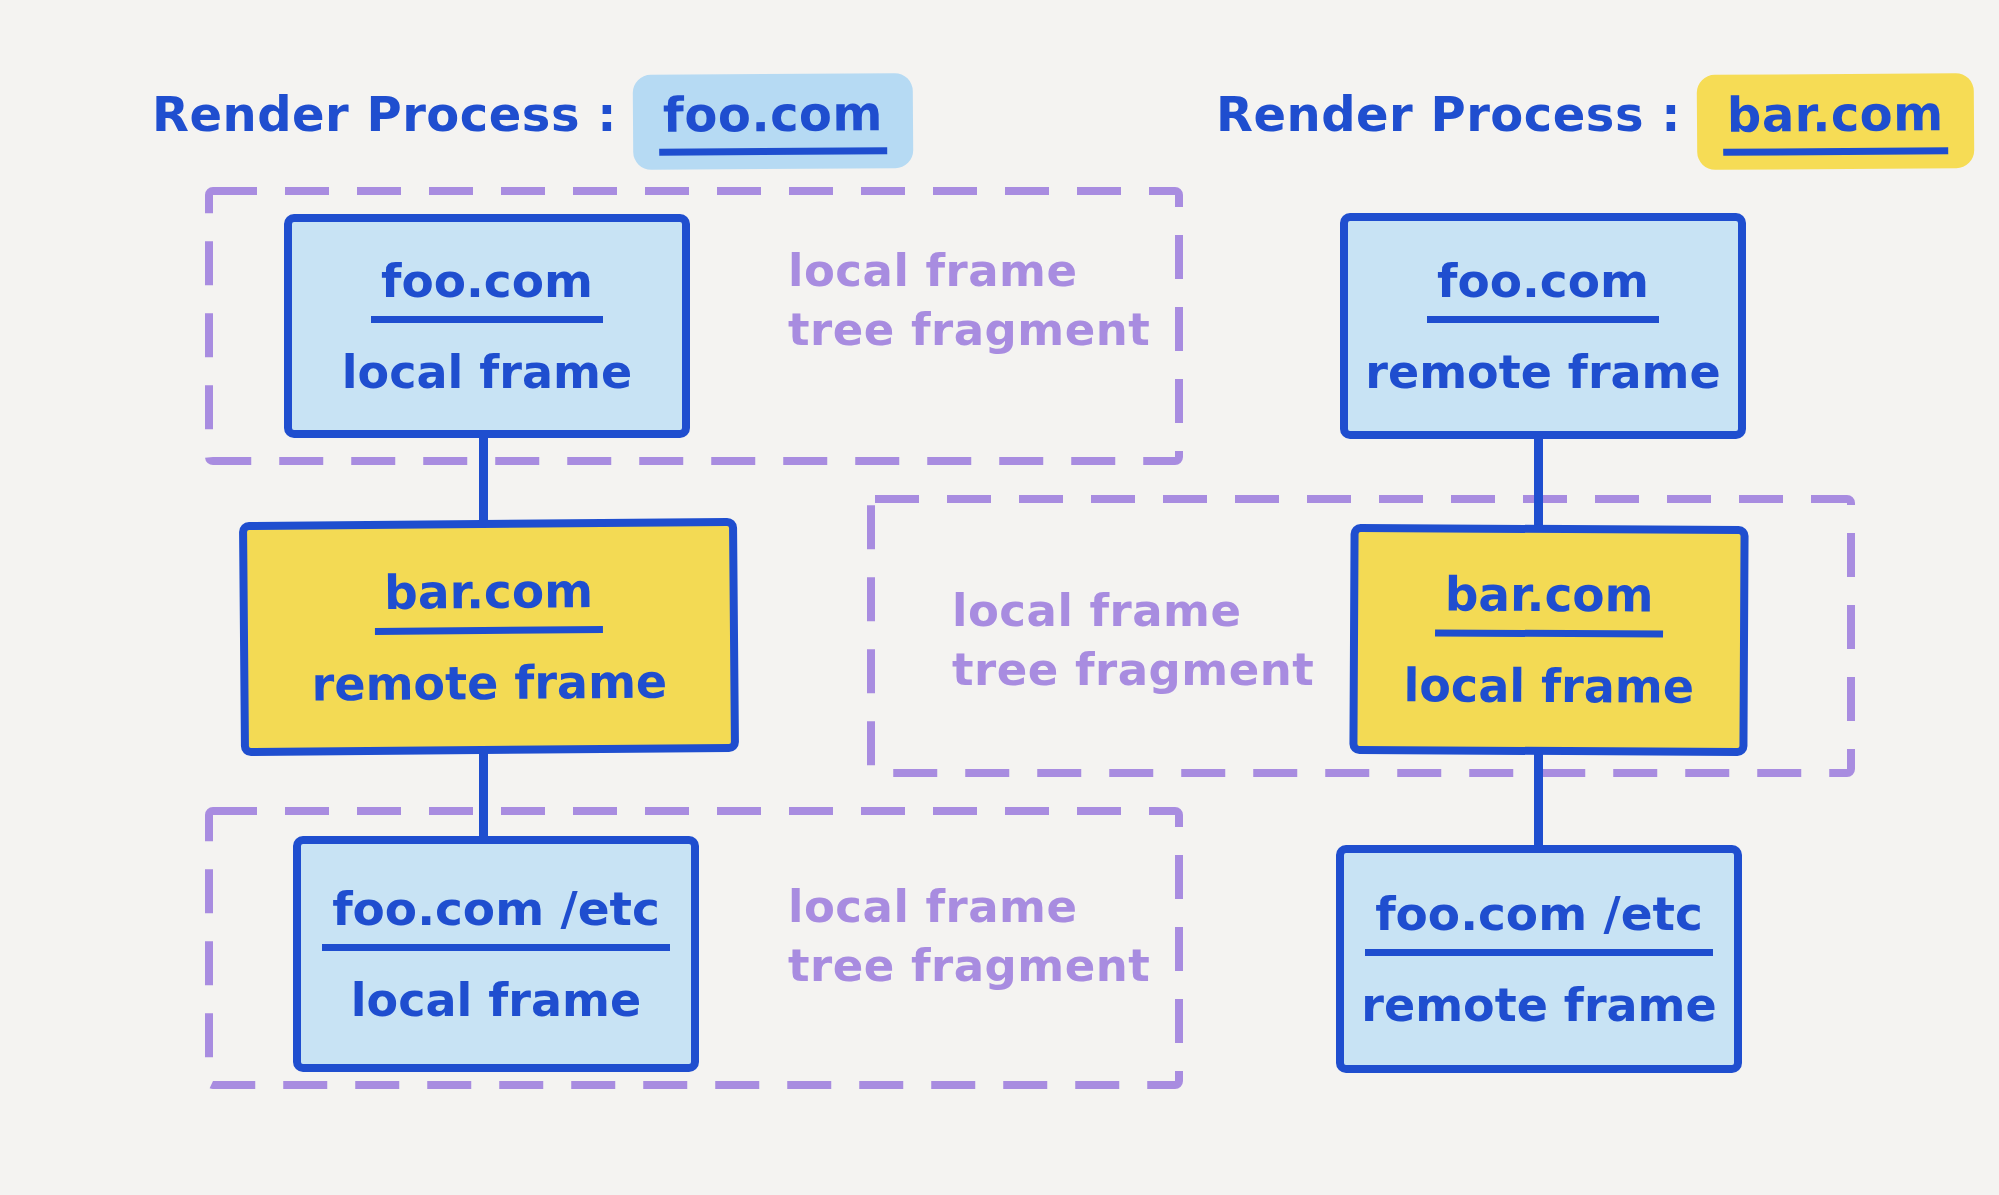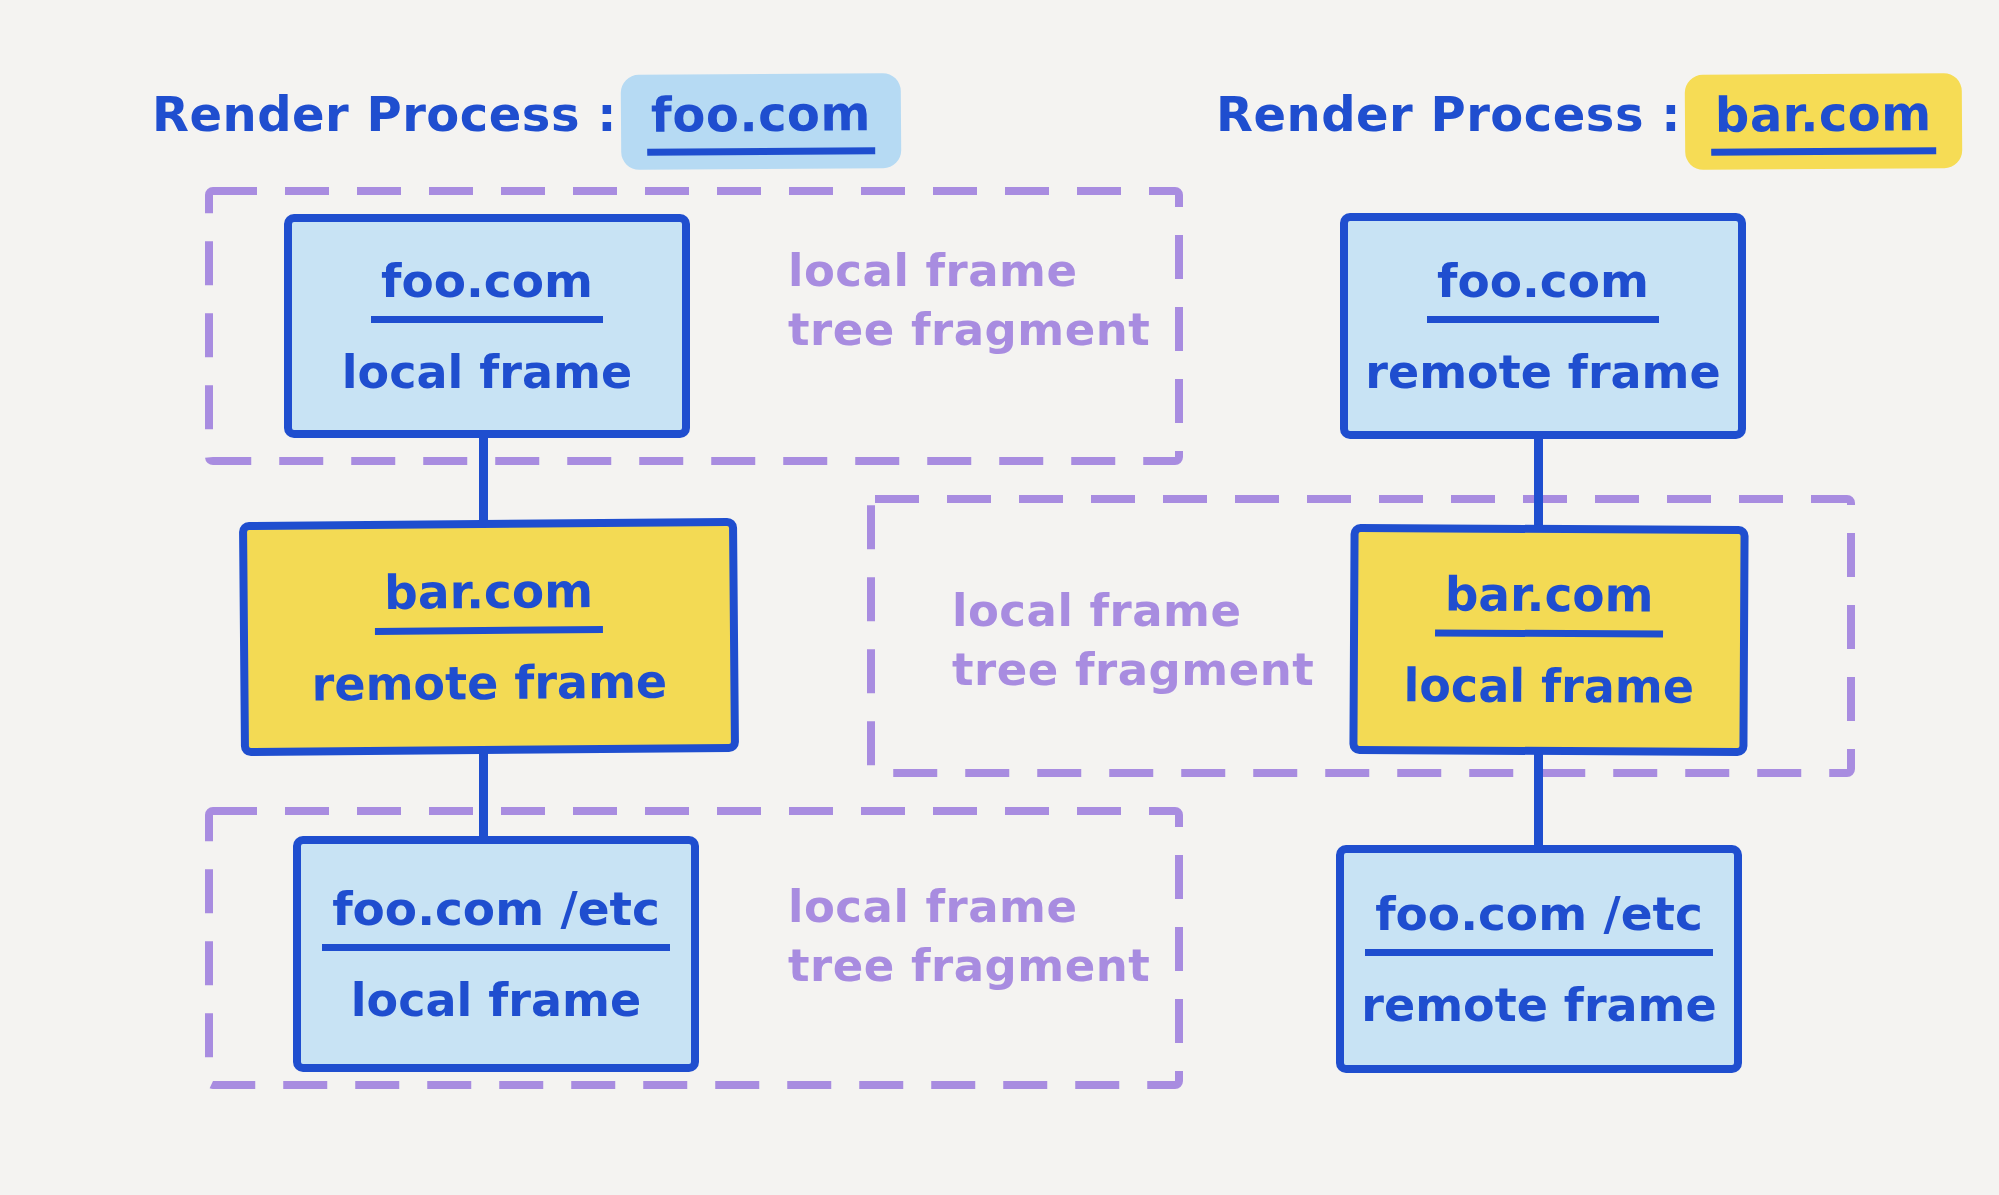--- a/index.html
+++ b/index.html
@@ -10,21 +10,21 @@
     background: #f4f3f1;
     font-family: "DejaVu Sans", sans-serif;
     overflow: hidden;
   }
 
   
   .title {
     position: absolute;
     display: flex;
     align-items: baseline;
-    gap: 4px;
+    gap: 16px;
     font-size: 48px;
     font-weight: 700;
     color: #1f4ecf;
     letter-spacing: 0.5px;
     white-space: nowrap;
   }
   .title-left  { left: 152px; top: 74px; }
   .title-right { left: 1216px; top: 74px; }
   .hl {
     display: inline-block;

